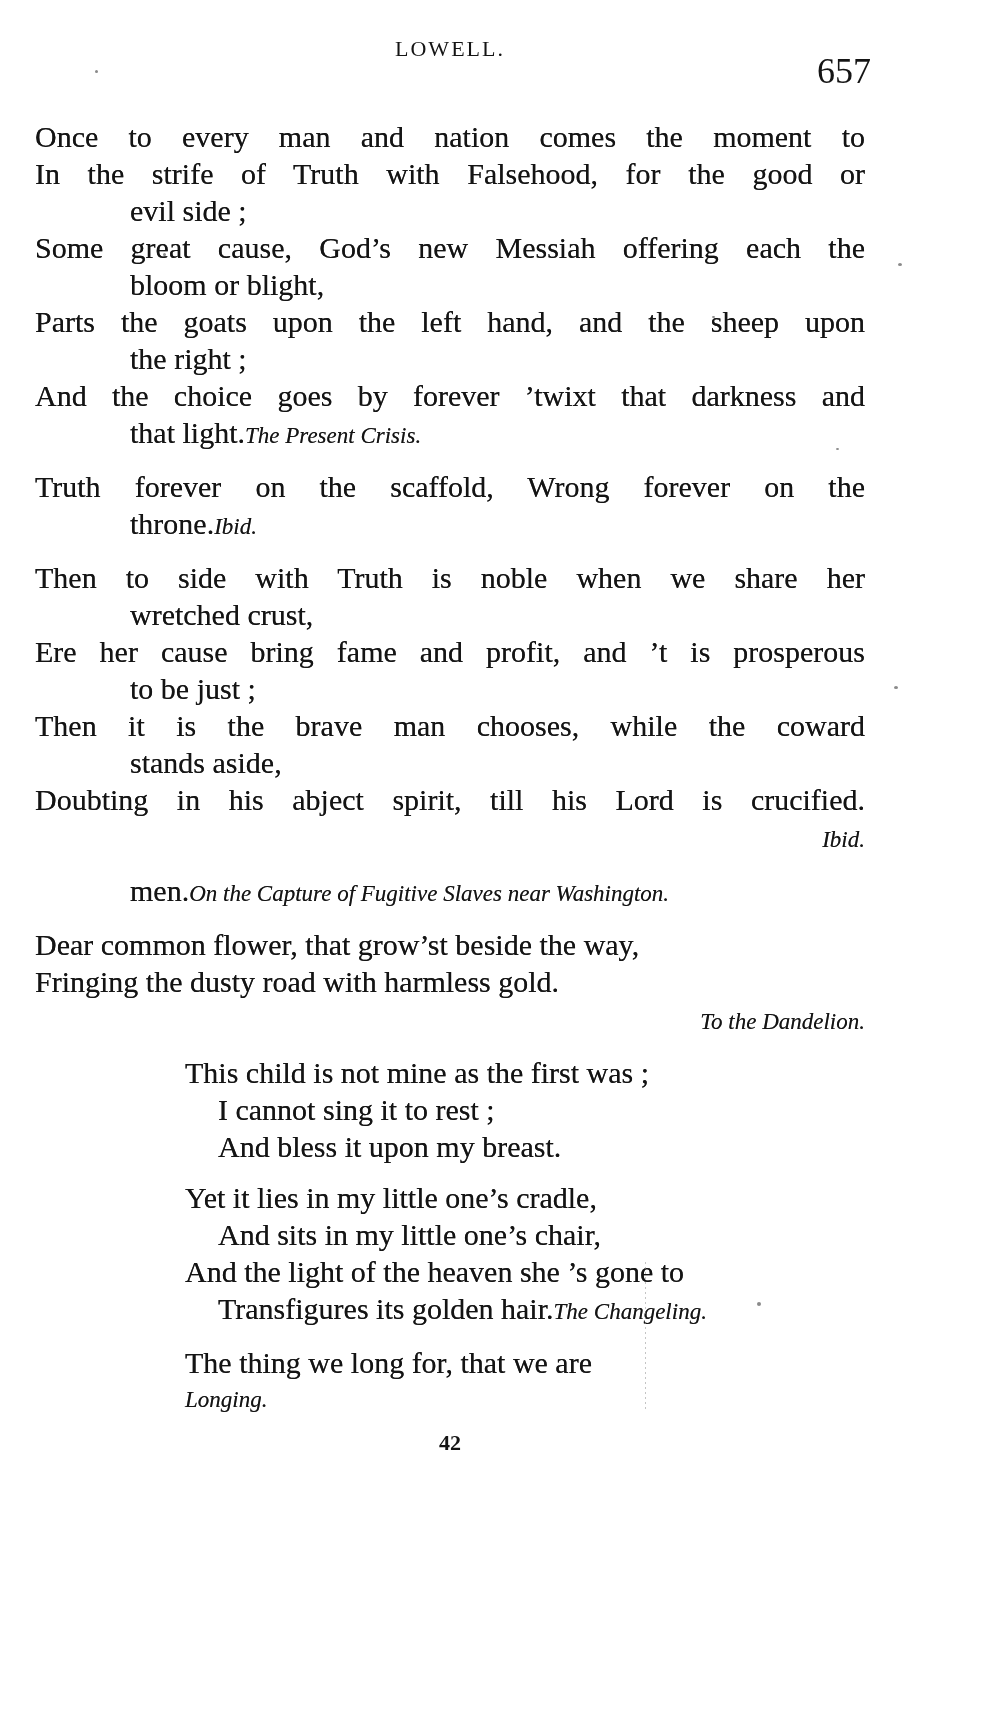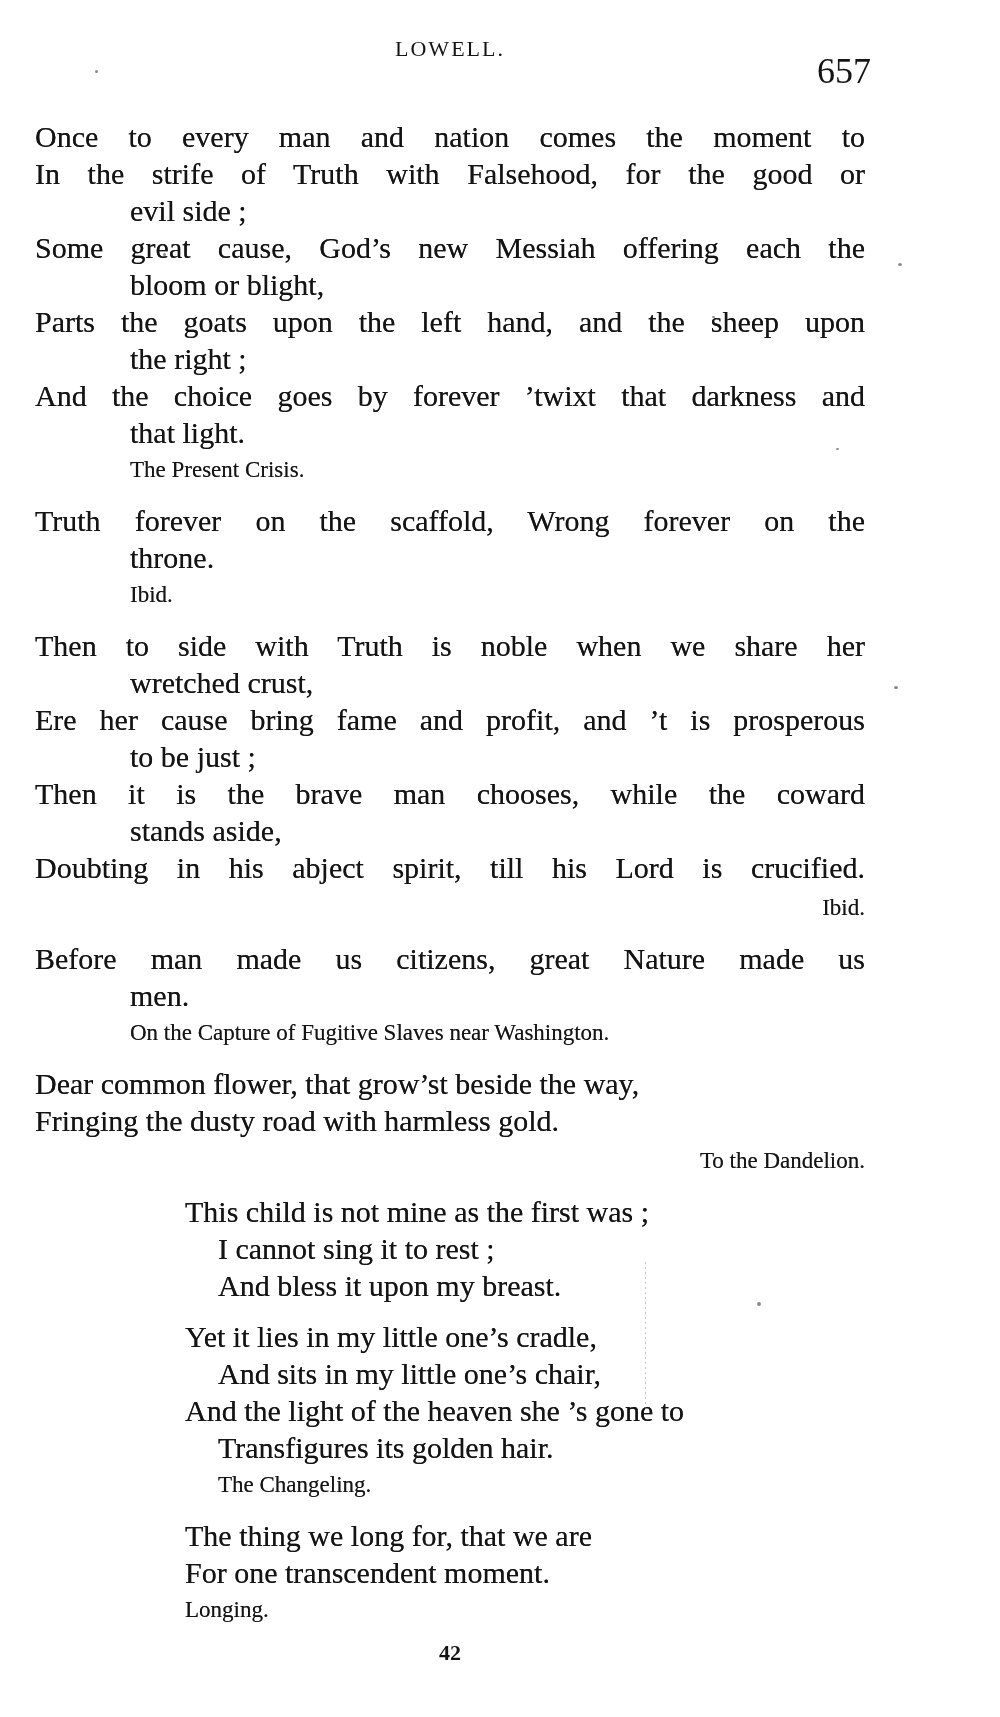--- a/index.html
+++ b/index.html
@@ -30,23 +30,23 @@
   .quote{margin-top:14px;}
   .quote:first-child{margin-top:0;}
   .line{
     font-size:30px;line-height:37px;
     text-shadow:0 0 0.6px rgba(10,10,10,0.75);
   }
   .just{text-align:justify;text-align-last:justify;}
   .indent{padding-left:95px;}
   .verse{padding-left:150px;}
   .verse-indent{padding-left:183px;}
-  .flex{display:flex;align-items:baseline;flex-direction:column;}
+  .flex{display:flex;align-items:baseline;}
   .attribution{
-    font-size:23px;
+    font-style:italic;font-size:23px;
     text-shadow:0 0 0.4px rgba(10,10,10,0.6);
     white-space:nowrap;
   }
   .attr-only{text-align:right;}
   .footer{
     margin-top:12px;text-align:center;
     font-size:22px;font-weight:bold;
   }
   
   .speck{position:absolute;background:#2a2a2a;border-radius:50%;opacity:.55;}
@@ -98,21 +98,20 @@
         <div class="line just">Then to side with Truth is noble when we share her</div>
         <div class="line indent">wretched crust,</div>
         <div class="line just">Ere her cause bring fame and profit, and ’t is prosperous</div>
         <div class="line indent">to be just ;</div>
         <div class="line just">Then it is the brave man chooses, while the coward</div>
         <div class="line indent">stands aside,</div>
         <div class="line just">Doubting in his abject spirit, till his Lord is crucified.</div>
         <div class="line attr-only"><span class="attribution">Ibid.</span></div>
       </div>
       <div class="quote">
-        <div class="line just">Before man made us citizens, great Nature made us</div>
         <div class="line indent flex">
           <span>men.</span>
           <span class="attribution">On the Capture of Fugitive Slaves near Washington.</span>
         </div>
       </div>
       <div class="quote">
         <div class="line">Dear common flower, that grow’st beside the way,</div>
         <div class="line">Fringing the dusty road with harmless gold.</div>
         <div class="line attr-only"><span class="attribution">To the Dandelion.</span></div>
       </div>
@@ -126,21 +125,20 @@
         <div class="line verse-indent">And sits in my little one’s chair,</div>
         <div class="line verse">And the light of the heaven she ’s gone to</div>
         <div class="line verse-indent flex">
           <span>Transfigures its golden hair.</span>
           <span class="attribution">The Changeling.</span>
         </div>
       </div>
       <div class="quote">
         <div class="line verse">The thing we long for, that we are</div>
         <div class="line verse flex">
-          <span>For one transcendent moment.</span>
           <span class="attribution">Longing.</span>
         </div>
       </div>
     </div>
 
   <div class="footer">42</div>
 </div>
 
 <div class="speck sp1"></div>
 <div class="speck sp2"></div>

